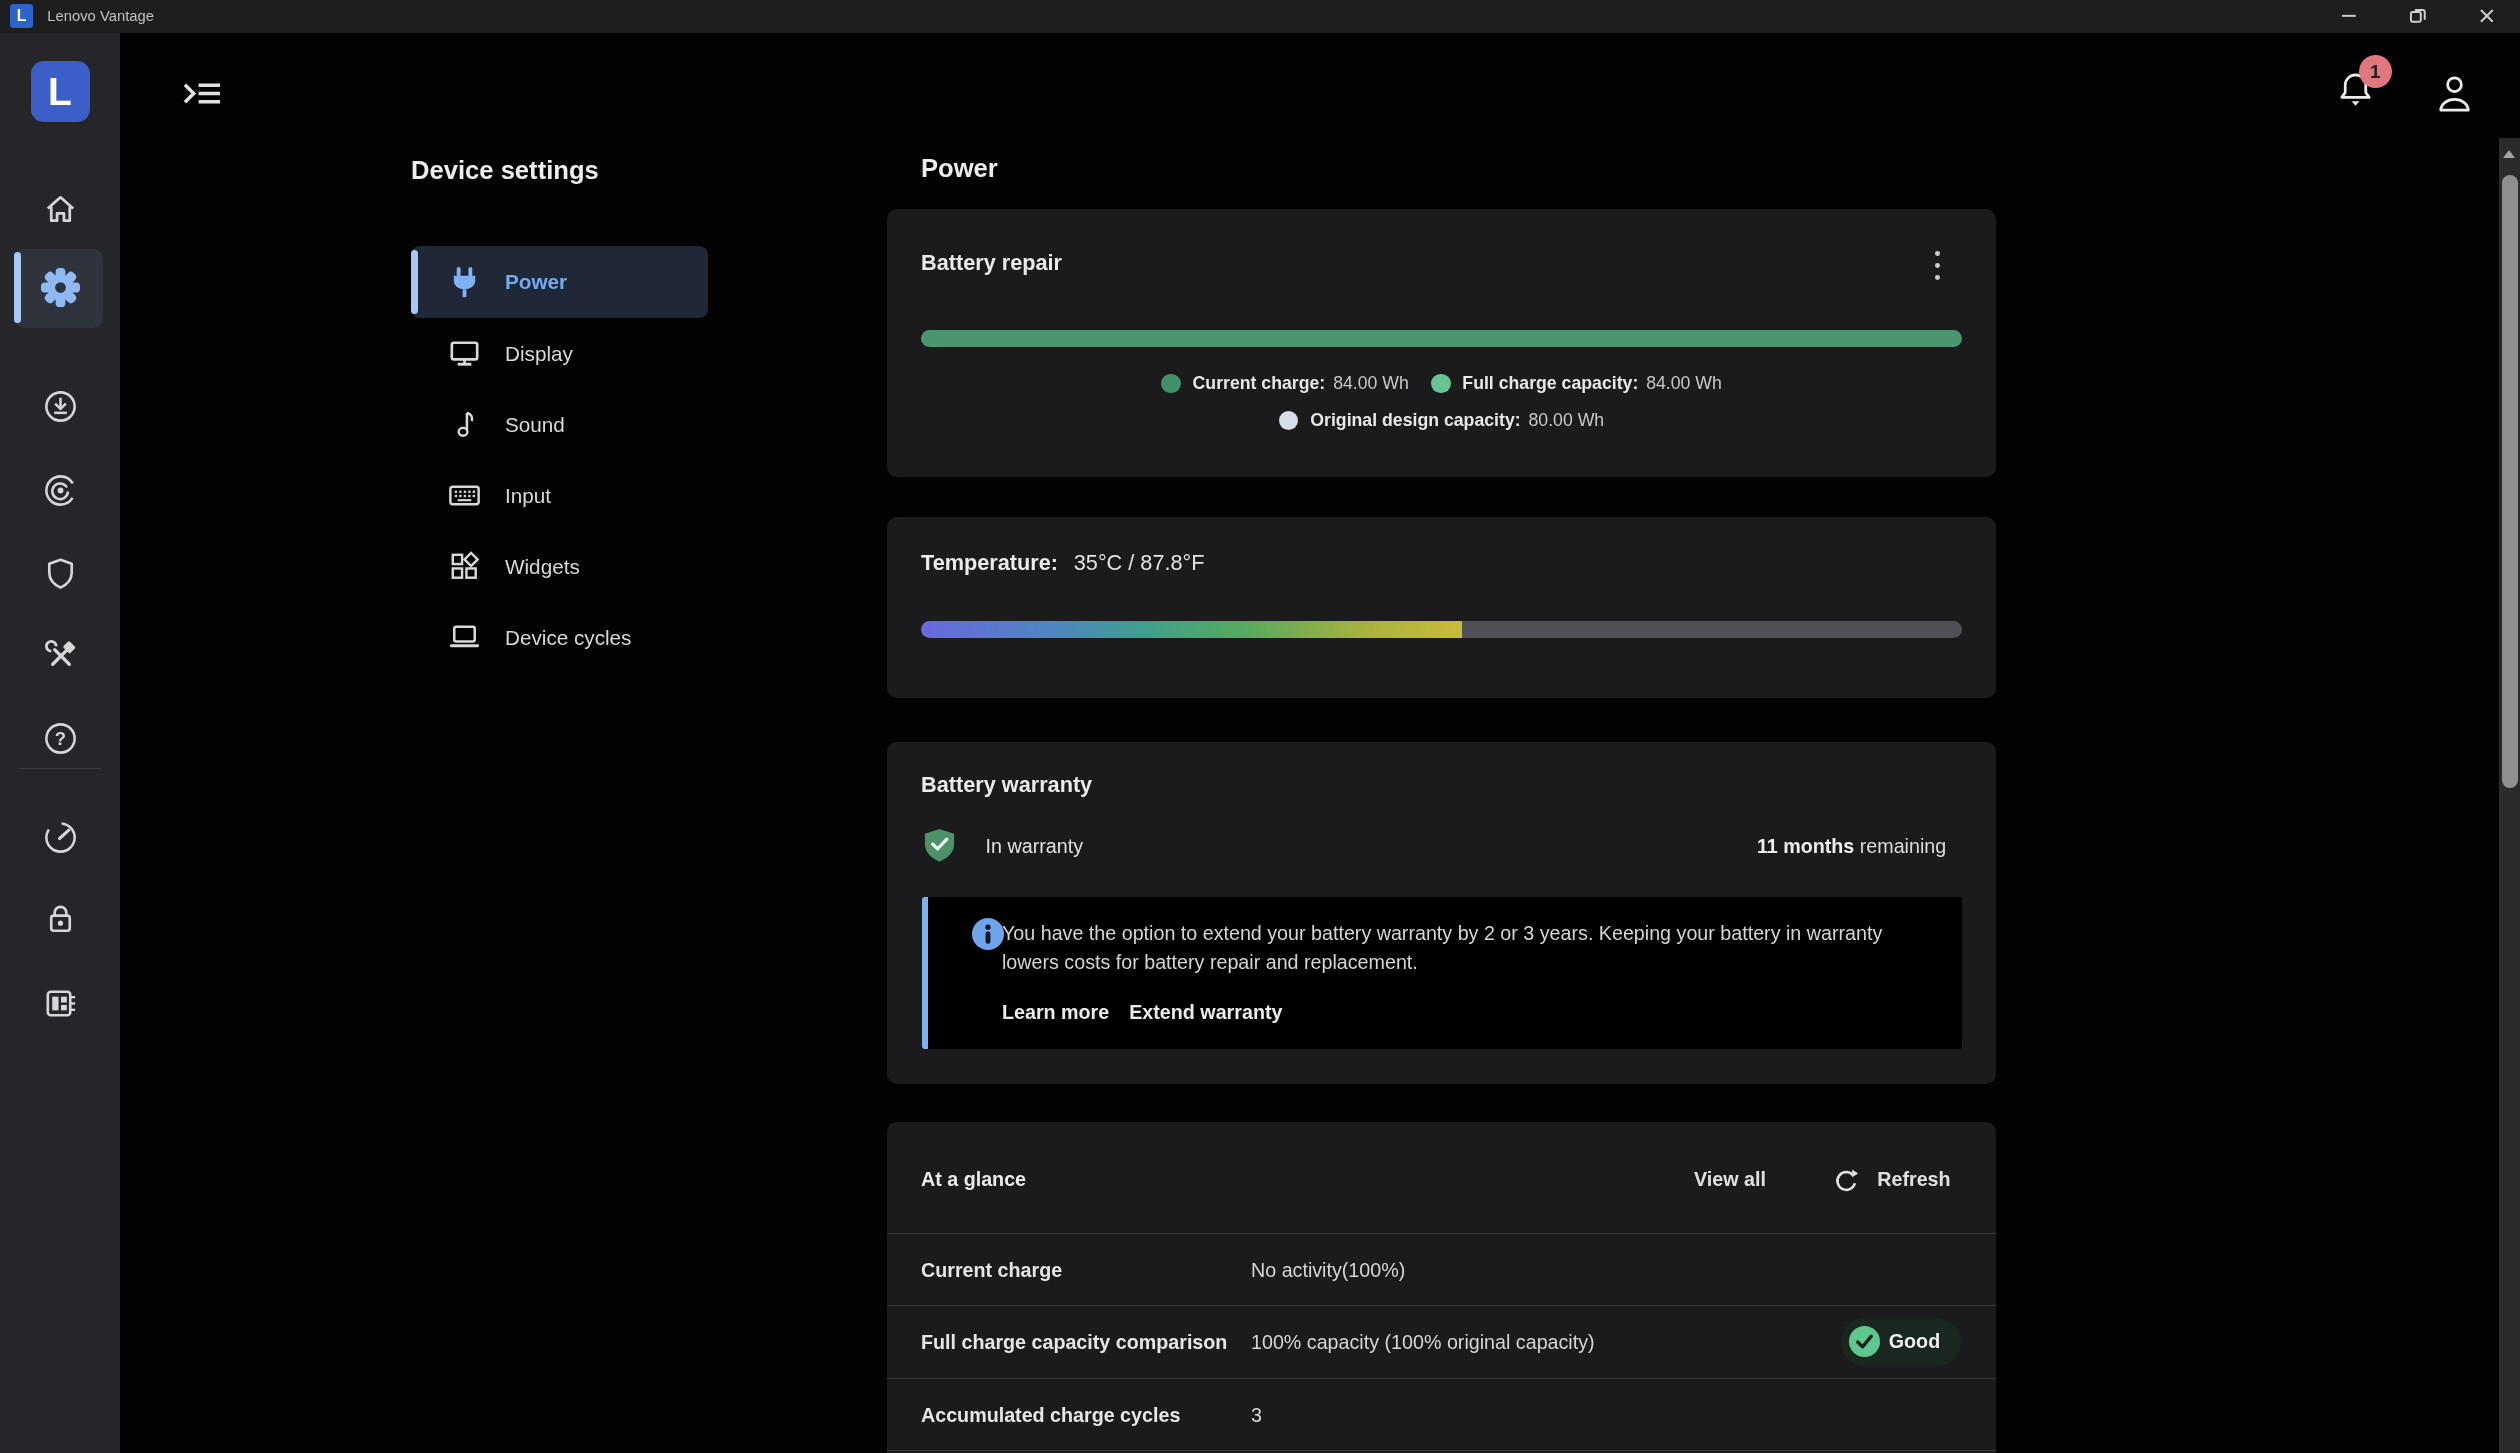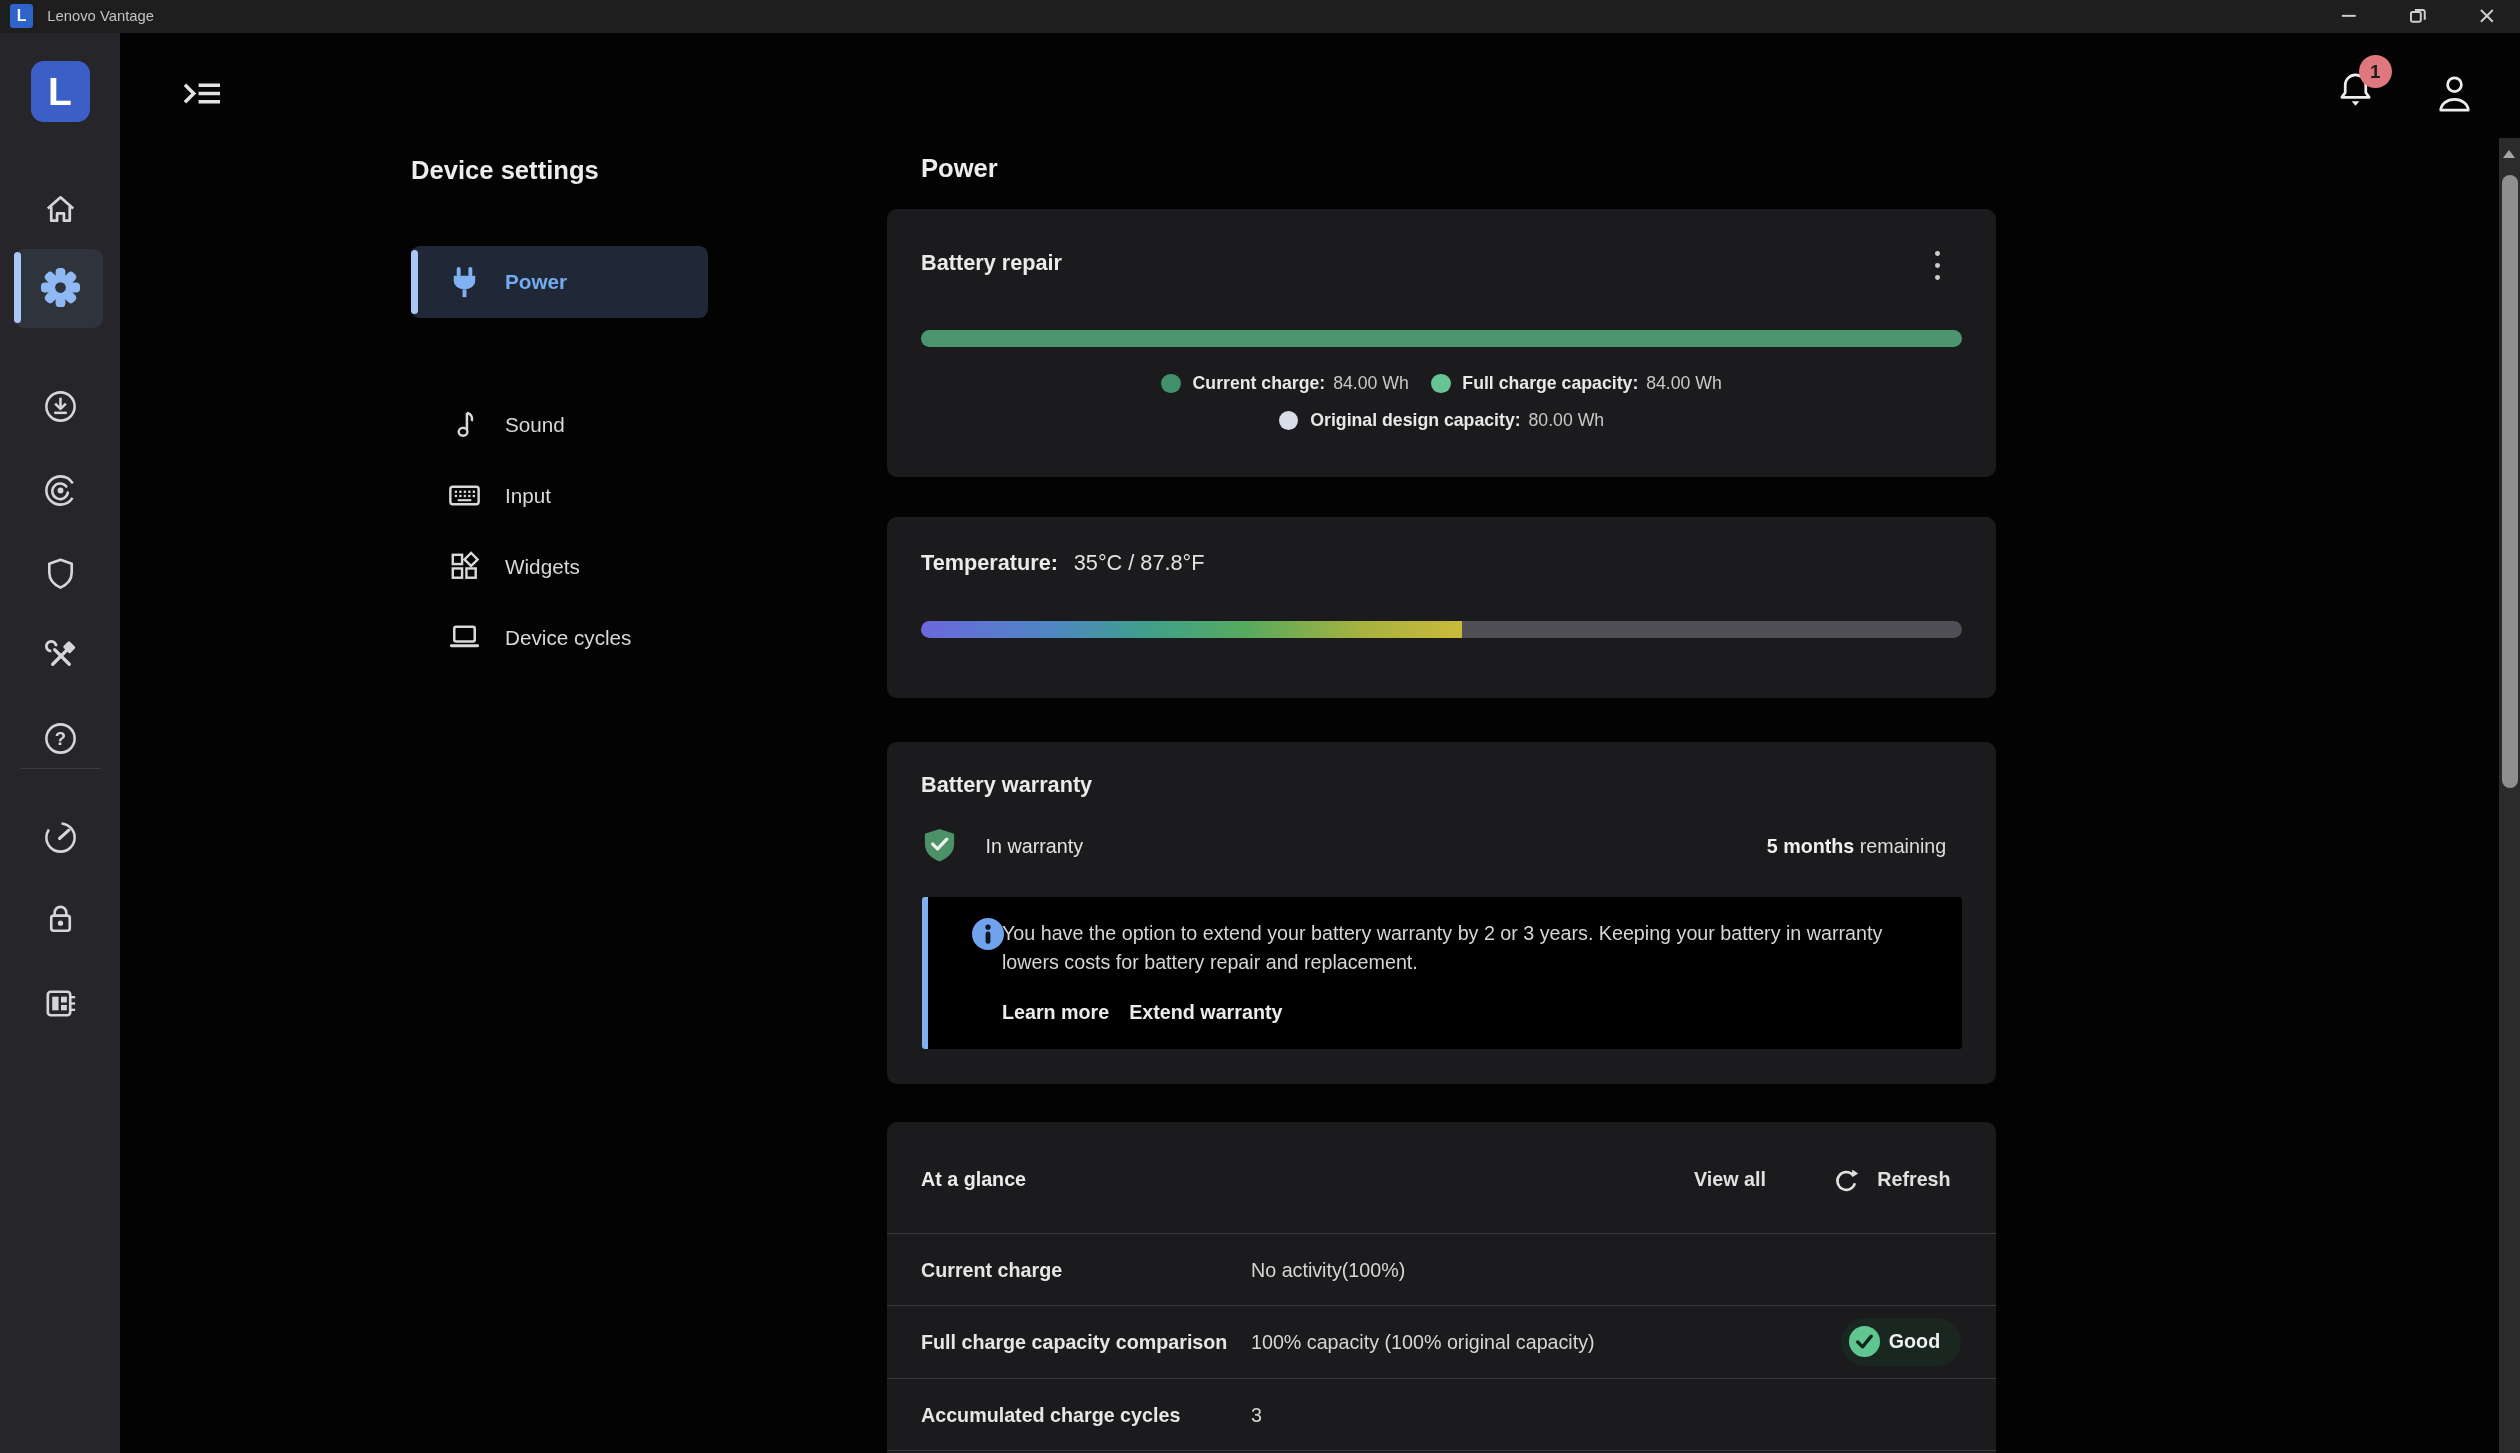--- a/index.html
+++ b/index.html
@@ -259,20 +259,30 @@
       <svg width="37" height="37" viewBox="0 0 38 38">
         <rect x="11" y="3" width="4" height="10" rx="2" fill="#7FB2F2"></rect>
         <rect x="23" y="3" width="4" height="10" rx="2" fill="#7FB2F2"></rect>
         <path d="M8 12 H30 V18 a11 8 0 0 1 -22 0 Z" fill="#7FB2F2"></path>
         <rect x="17" y="26" width="4" height="8" fill="#7FB2F2"></rect>
       </svg>
     </span>
     <span class="lbl">Power</span>
   </div>
 
+  <div class="menu-item" style="top:318px;">
+    <span class="ic">
+      <svg width="39" height="39" viewBox="0 0 40 40">
+        <rect x="7" y="9" width="26" height="17" rx="2" fill="none" stroke="#D9D9D9" stroke-width="2.7"></rect>
+        <line x1="20" y1="26" x2="20" y2="30" stroke="#D9D9D9" stroke-width="2.7"></line>
+        <line x1="13" y1="31" x2="27" y2="31" stroke="#D9D9D9" stroke-width="3"></line>
+      </svg>
+    </span>
+    <span class="lbl">Display</span>
+  </div>
 
   <div class="menu-item" style="top:389px;">
     <span class="ic">
       <svg width="39" height="39" viewBox="0 0 40 40">
         <line x1="22.5" y1="8" x2="22.5" y2="26" stroke="#D9D9D9" stroke-width="2.6"></line>
         <ellipse cx="18.5" cy="27.5" rx="4.5" ry="4" fill="none" stroke="#D9D9D9" stroke-width="2.4"></ellipse>
         <path d="M22.5 8 C27 9.5 28.5 13 27.5 16.5" fill="none" stroke="#D9D9D9" stroke-width="2.6"></path>
       </svg>
     </span>
     <span class="lbl">Sound</span>
@@ -366,21 +376,21 @@
 
   <div class="card" style="top:742px; height:342px;">
     <div class="card-title" style="top:29.6px;">Battery warranty</div>
 
     <div class="warr-row">
       <svg width="37" height="41" viewBox="0 0 38 42">
         <path d="M19 3 L34 8 V18 C34 27 28.5 32.5 19 36.5 C9.5 32.5 4 27 4 18 V8 Z" fill="#4C9168"></path>
         <path d="M12 18.5 L17 23.5 L26.5 13.5" fill="none" stroke="#EDF3ED" stroke-width="3.4" stroke-linecap="round" stroke-linejoin="round"></path>
       </svg>
       <span class="warr-status">In warranty</span>
-      <span class="warr-remaining"><b>5 months</b><span> remaining</span></span>
+      <span class="warr-remaining"><b>11 months</b><span> remaining</span></span>
     </div>
 
     <div class="info-box">
       <div class="info-ic">
         <svg width="34" height="34" viewBox="0 0 35 35">
           <circle cx="17.5" cy="17.5" r="16.5" fill="#6FA3EC"></circle>
           <circle cx="17.5" cy="10.5" r="2.7" fill="#10161F"></circle>
           <rect x="15" y="15" width="5" height="12.5" rx="2.4" fill="#10161F"></rect>
         </svg>
       </div>

